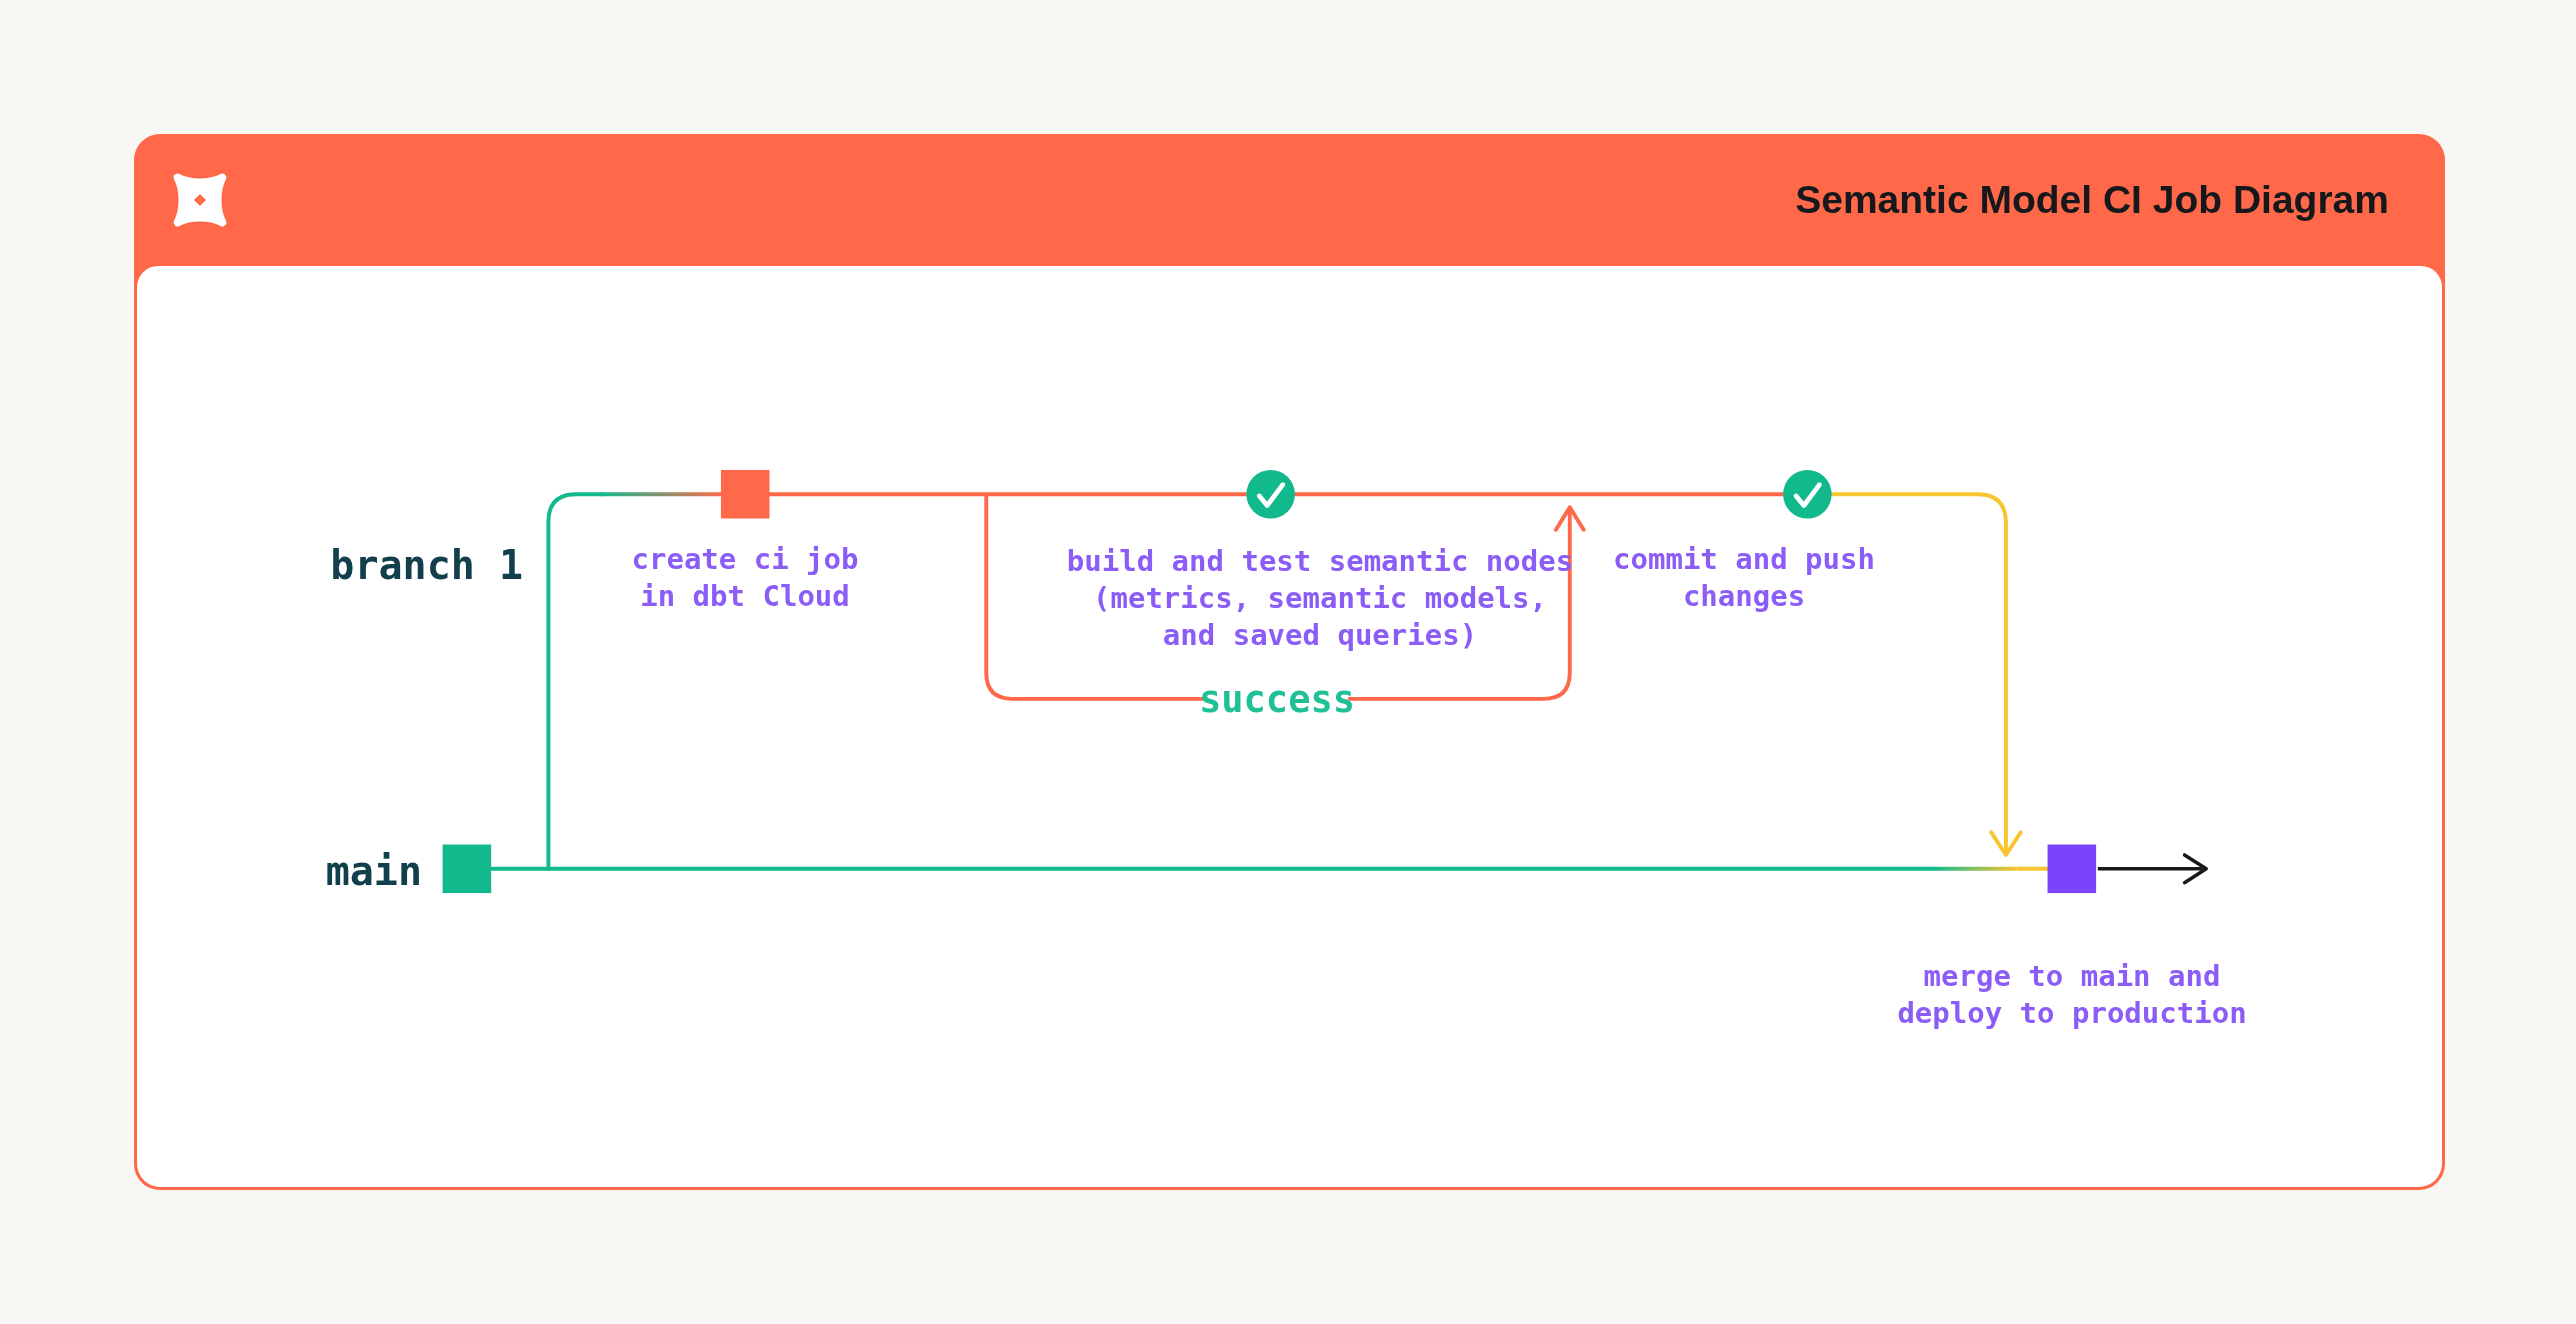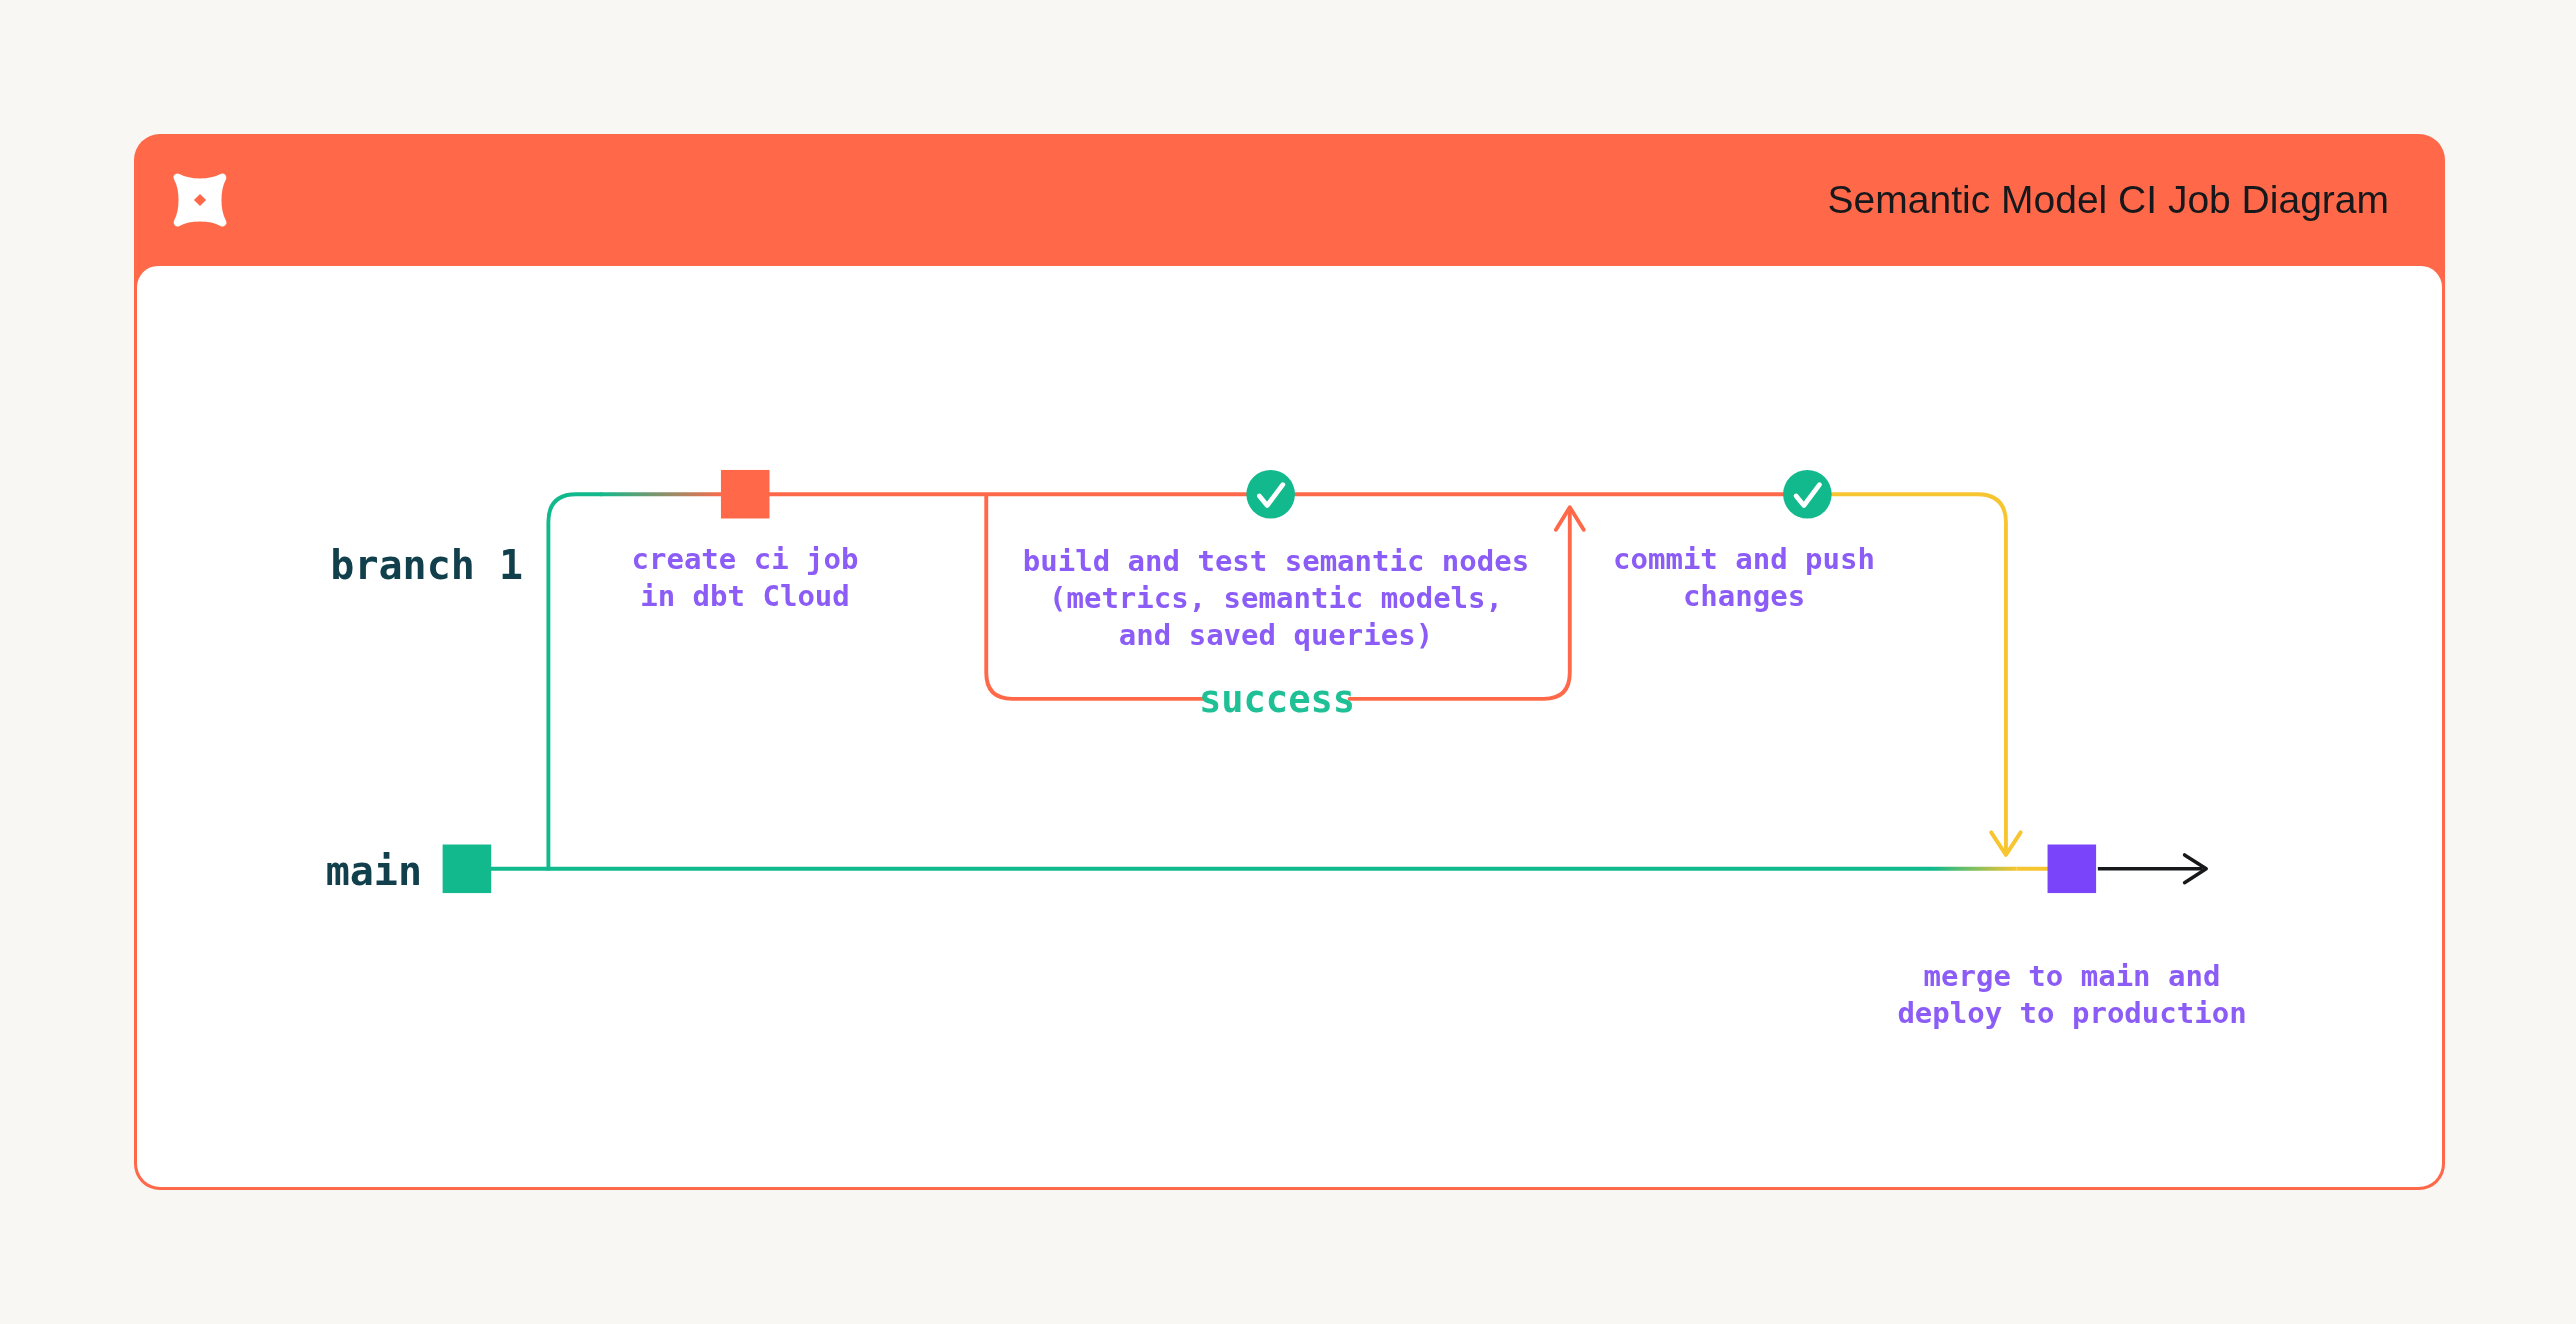--- a/index.html
+++ b/index.html
@@ -13,21 +13,21 @@
     position:absolute;left:134px;top:134px;width:2311px;height:1056px;
     background:#ff694a;border-radius:26px;
   }
   .card-header{
     position:absolute;left:0;top:0;right:0;height:132px;
     display:flex;align-items:center;justify-content:space-between;
     padding:0 56px 0 33px;box-sizing:border-box;
   }
   .card-title{
     font-family:"Liberation Sans",sans-serif;
-    font-weight:normal;font-size:39px;color:#16181b;letter-spacing:0;
+    font-weight:bold;font-size:39px;color:#16181b;letter-spacing:0;
     white-space:nowrap;
   }
   .card-body{
     position:absolute;left:2.6px;right:2.6px;top:132px;bottom:2.6px;
     background:#ffffff;border-radius:21px 21px 23.4px 23.4px;
   }
   svg.diagram{position:absolute;left:0;top:0;}
   .lbl{
     position:absolute;color:#8b5cf6;font-weight:bold;
     white-space:pre-line;text-align:center;
@@ -102,21 +102,21 @@
     <circle cx="2084" cy="570" r="28" fill="#12b98c"></circle>
     <path d="M2071 572 L2080 583 L2098 559" fill="none" stroke="#ffffff" stroke-width="5.5" stroke-linecap="round" stroke-linejoin="round"></path>
   </g>
 </svg>
 
 <div class="branch-name" style="right:2053px;top:543px;">branch 1</div>
 <div class="branch-name" style="right:2154px;top:849px;margin-left:40px;">main</div>
 
 <div class="lbl" style="left:745px;top:541px;">create ci job
 in dbt Cloud</div>
-<div class="lbl" style="left:1276px;top:543px;">build and test semantic nodes
+<div class="lbl" style="left:1320px;top:543px;">build and test semantic nodes
 (metrics, semantic models,
 and saved queries)</div>
 <div class="lbl" style="left:1744px;top:541px;">commit and push
 changes</div>
 <div class="lbl" style="left:2072px;top:958px;">merge to main and
 deploy to production</div>
 <div class="success-lbl" style="left:1277px;top:682px;">success</div>
 
 
 </body></html>

